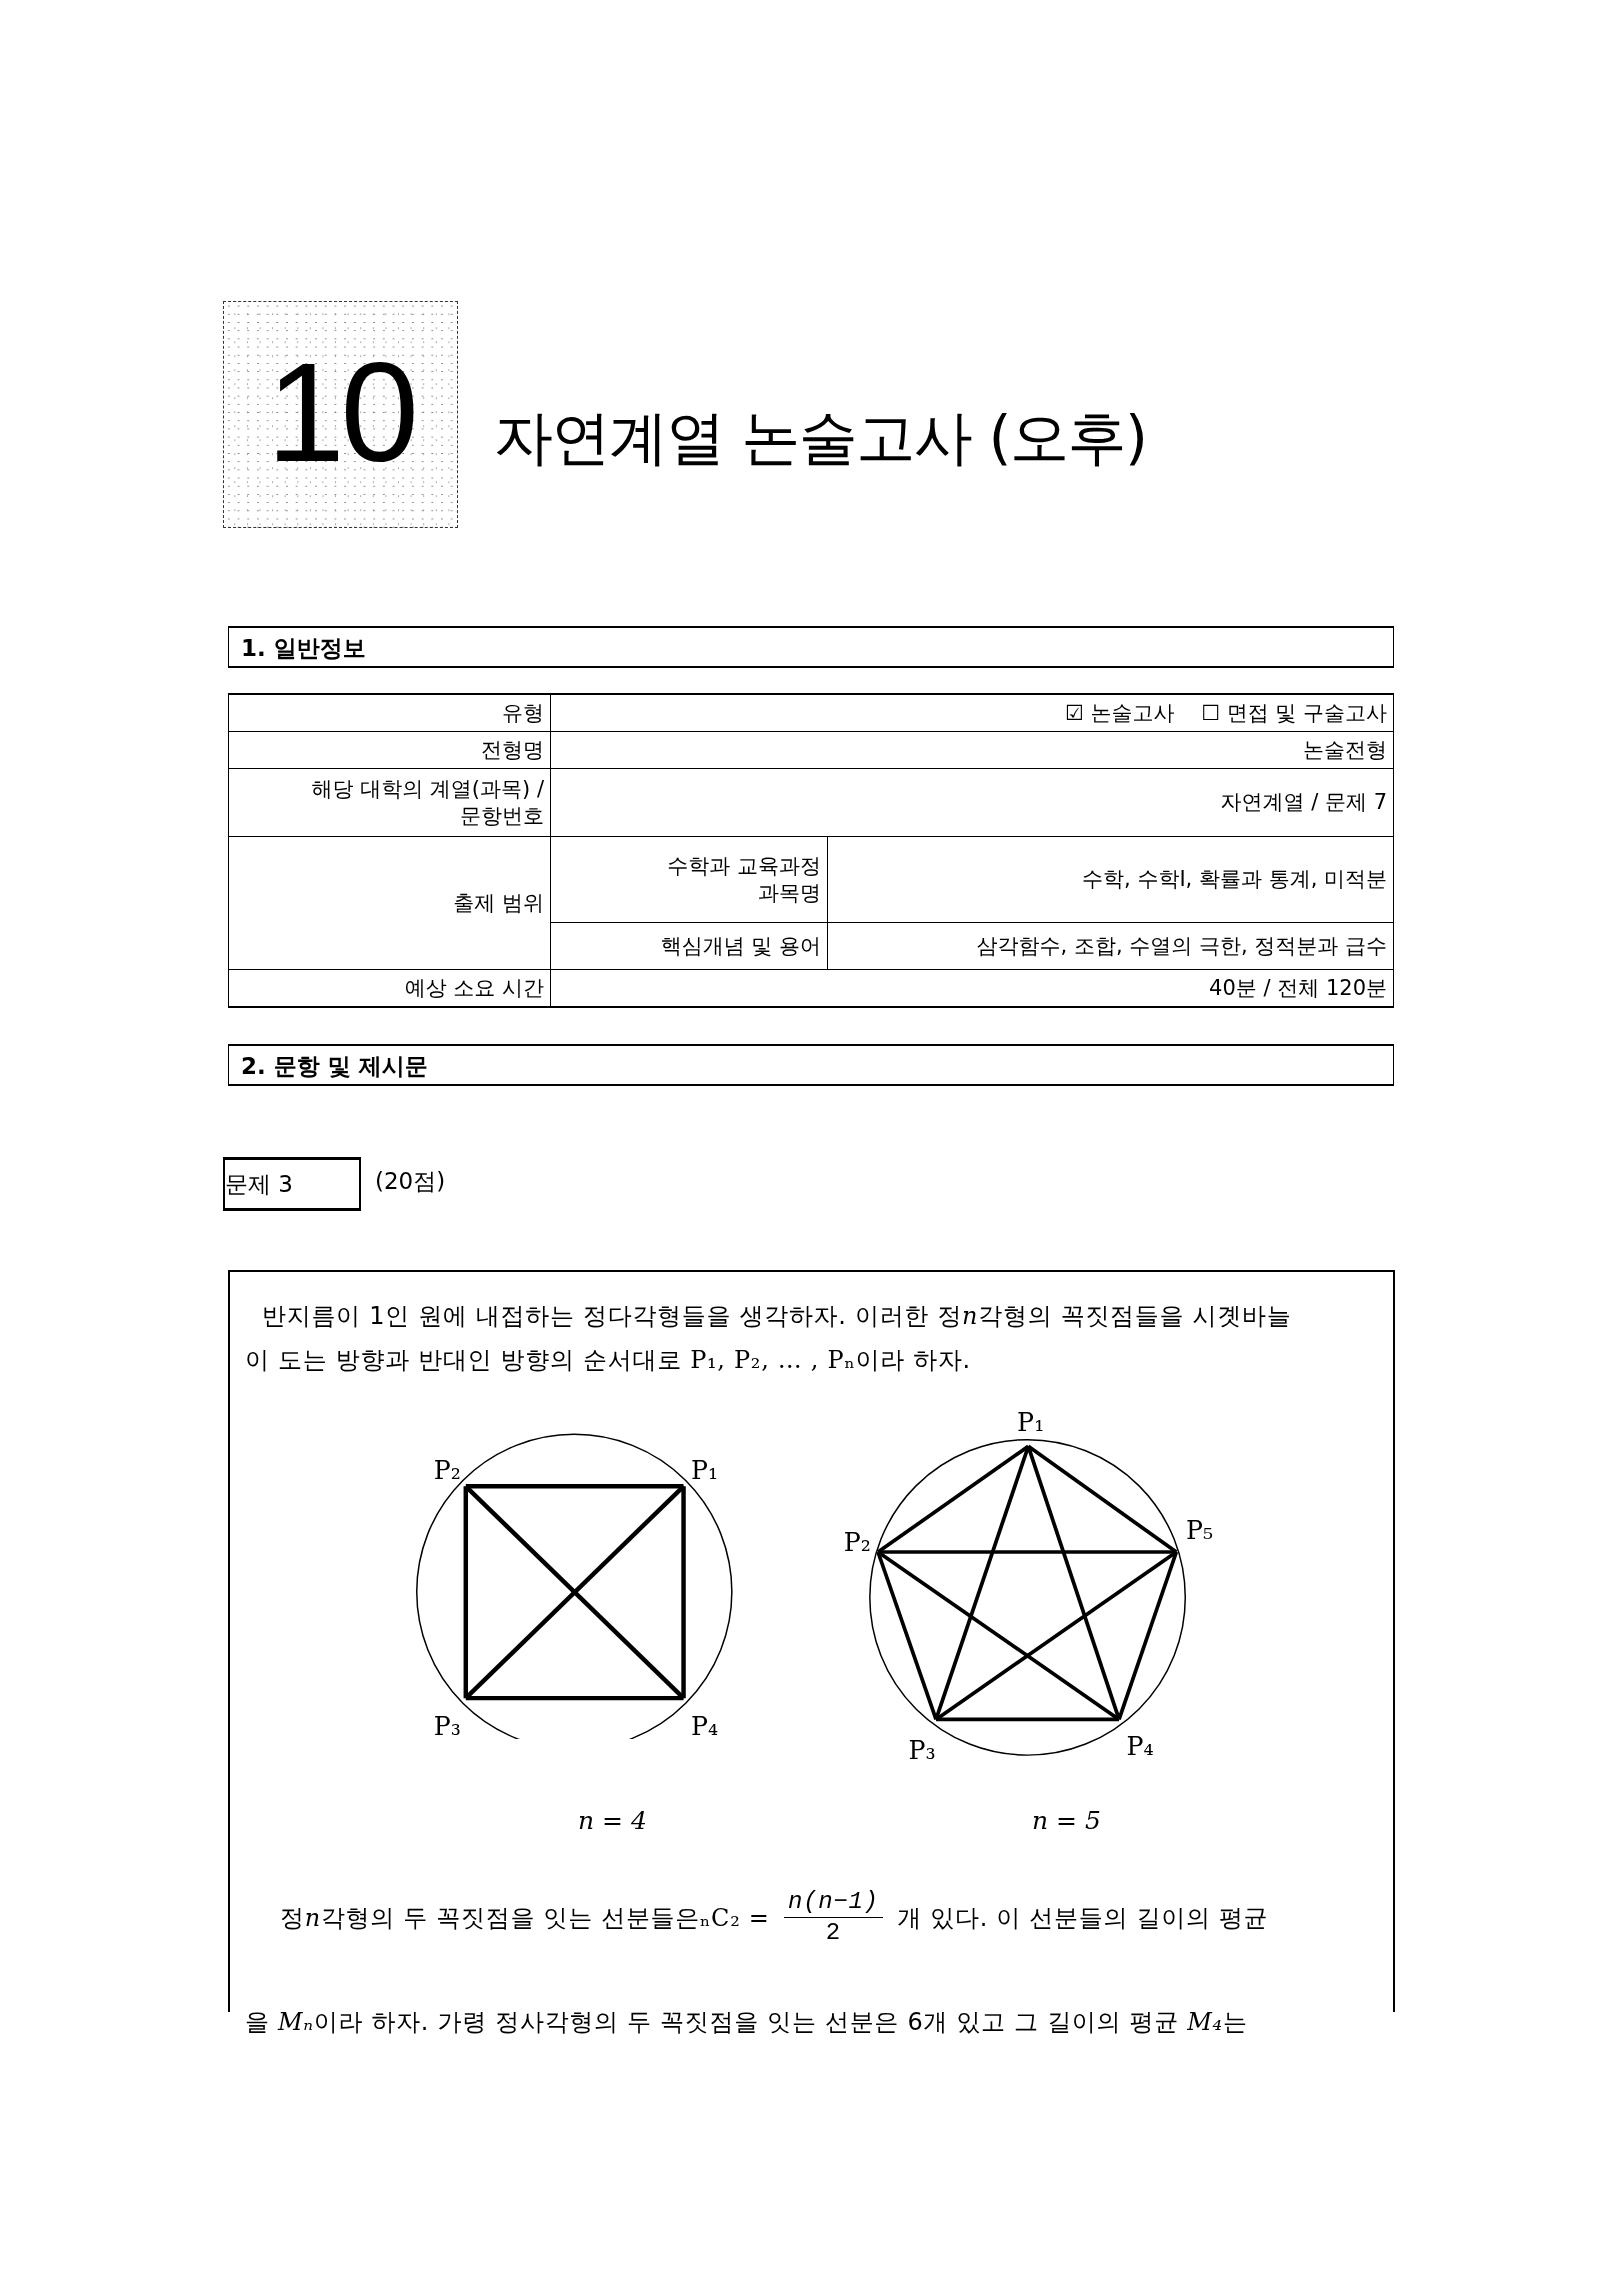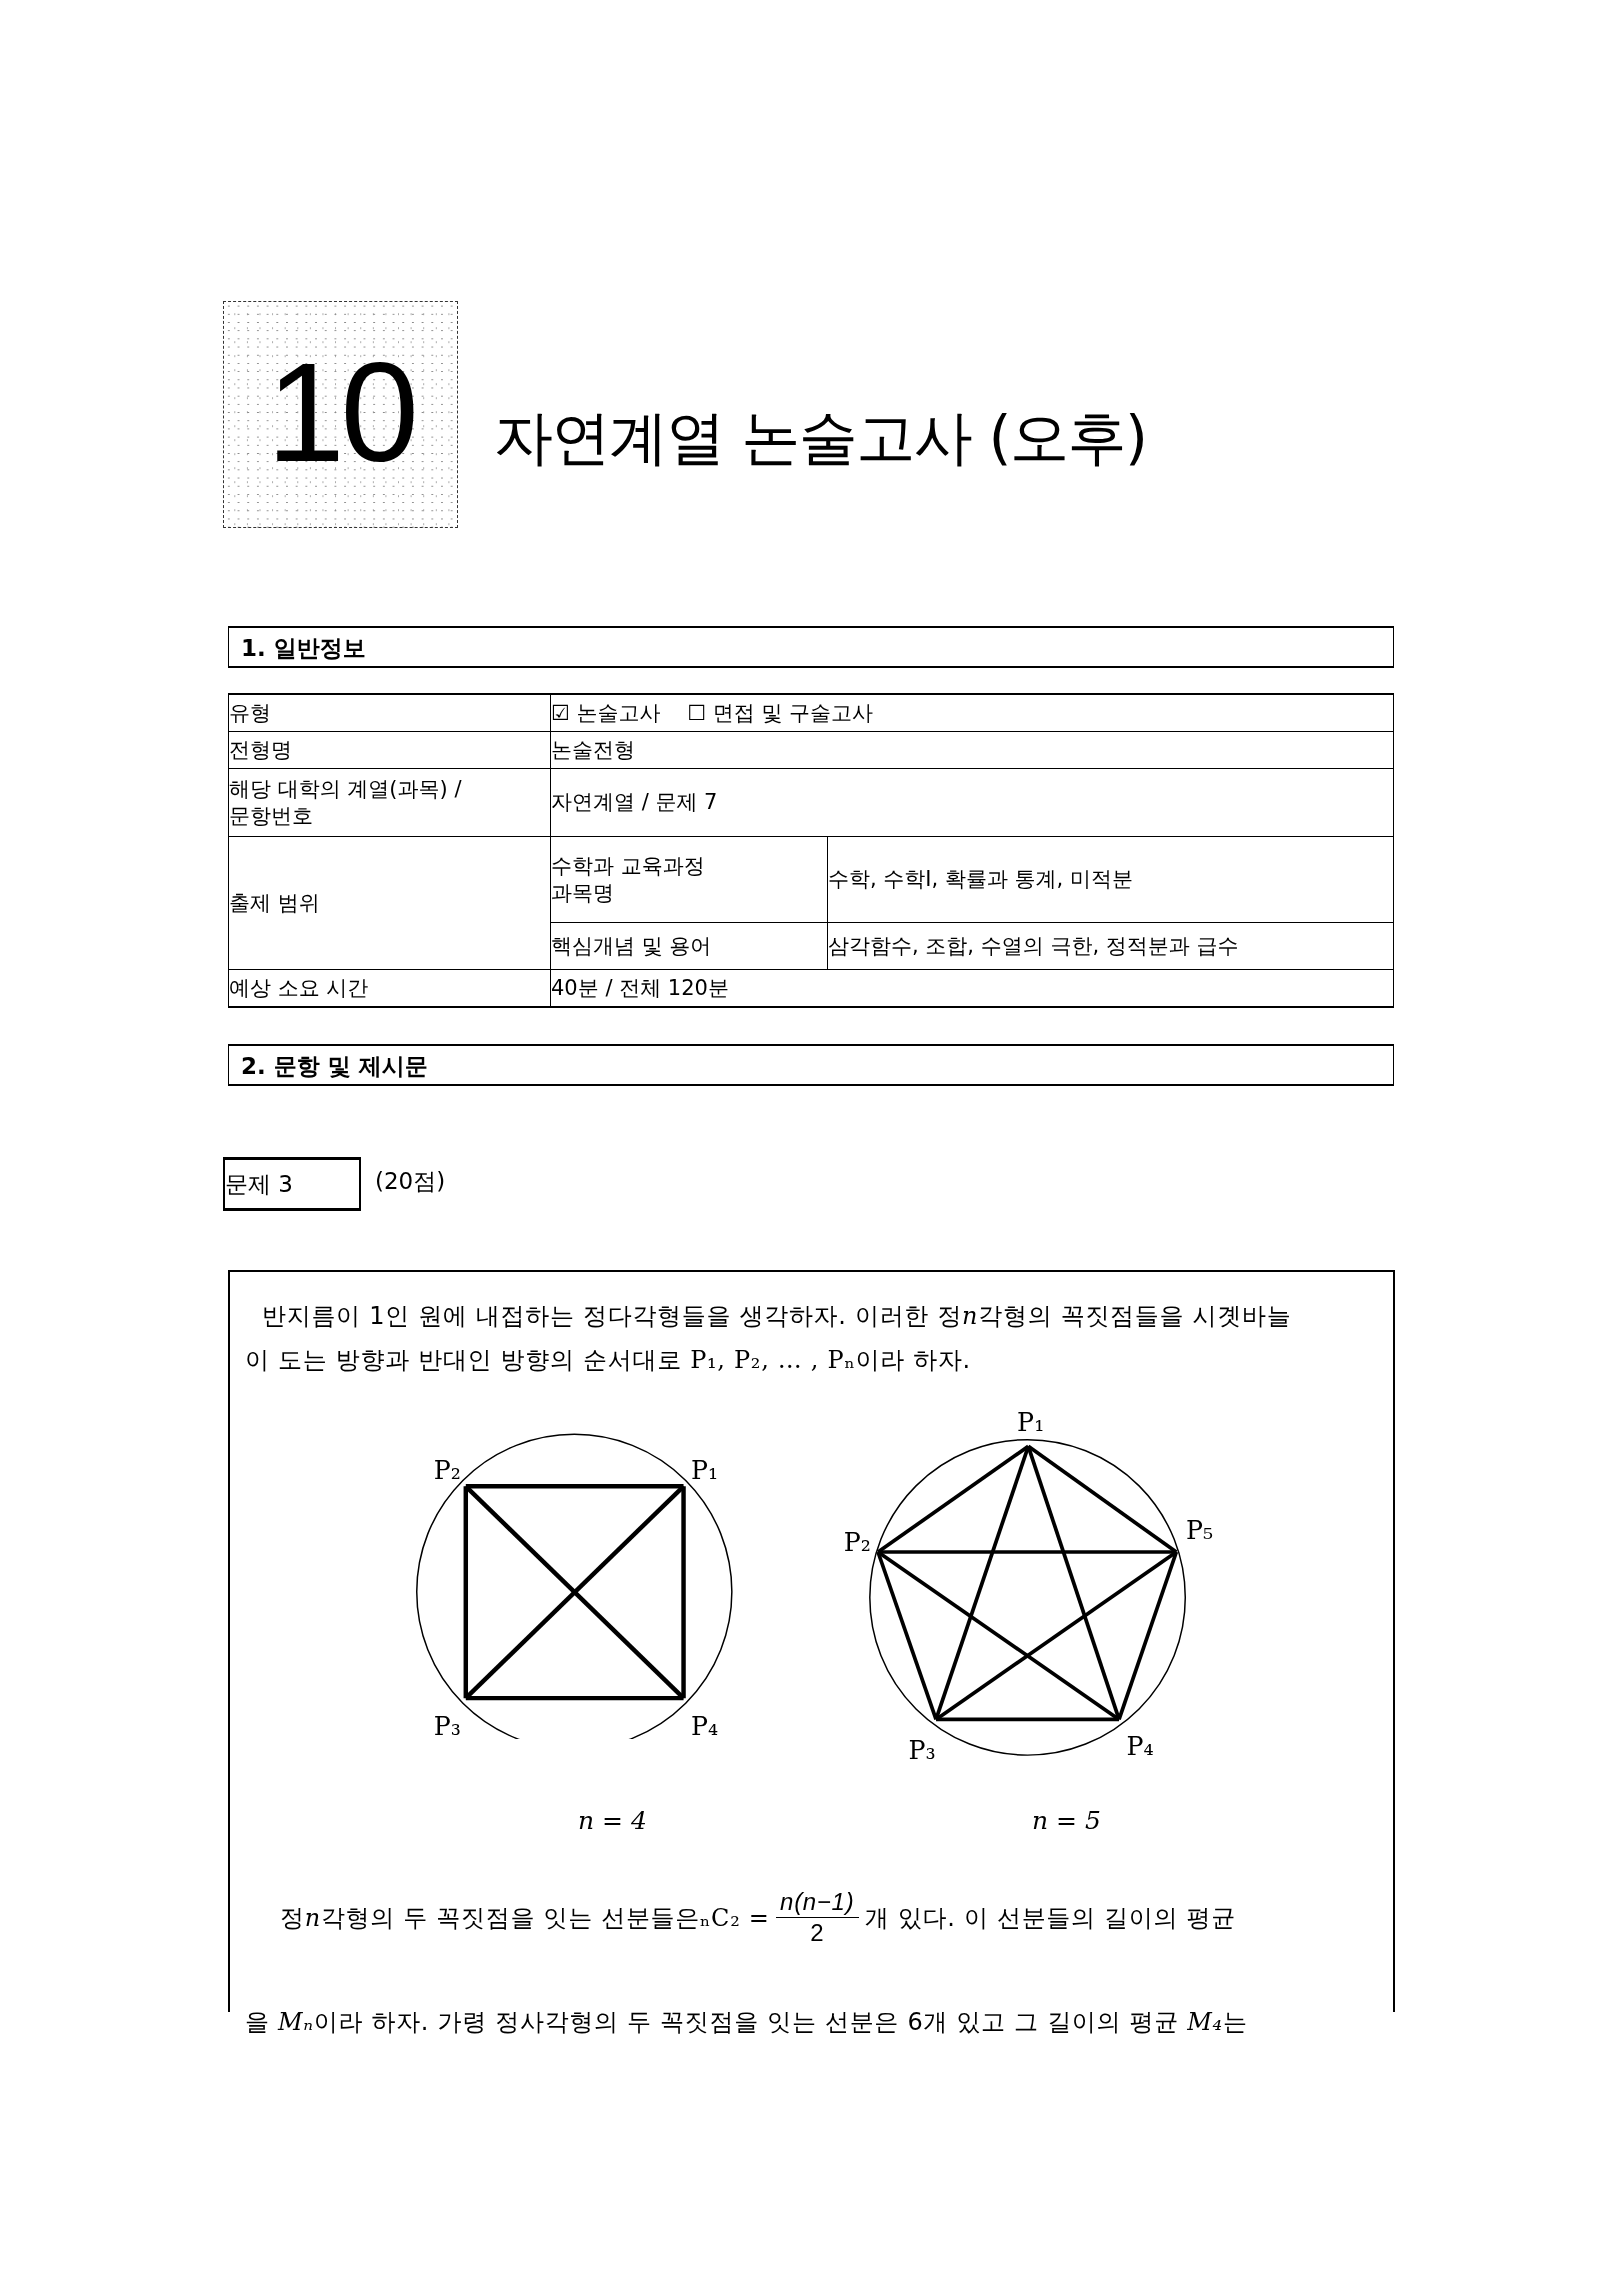--- a/index.html
+++ b/index.html
@@ -17,43 +17,43 @@
     font-family:Liberation Sans, sans-serif; font-size:141px; line-height:149px; letter-spacing:-4.5px; }
   .chap-title { left:494px; top:401px; font-size:59px; line-height:74px; letter-spacing:-1.5px; white-space:nowrap; }
 
   
   .sec-header { left:228px; width:1166px; height:42px; box-sizing:border-box;
     border:1.5px solid #000; border-top-width:2.2px; border-bottom-width:2.2px; }
   .sec-header span { position:absolute; left:12px; top:4.5px; font-size:23px; font-weight:bold; line-height:30px; }
 
   
   table.info { position:absolute; left:228px; top:693px; width:1166px; border-collapse:collapse; table-layout:fixed; }
-  table.info td { border:1.5px solid #000; text-align:left; vertical-align:middle; font-size:21px; line-height:27px; padding:0 0; }
+  table.info td { border:1.5px solid #000; text-align:right; vertical-align:middle; font-size:21px; line-height:27px; padding:0 6px; }
   table.info tr.r1 td { height:36px; border-top-width:2.2px; }
   table.info tr.r2 td { height:36px; }
   table.info tr.r3 td { height:67px; }
   table.info tr.r4 td { height:85px; }
   table.info tr.r5 td { height:46px; }
   table.info tr.r6 td { height:36px; border-bottom-width:2.2px; }
 
   
   .q-box { left:223px; top:1157px; width:138px; height:54px; box-sizing:border-box;
     border:2.2px solid #000; border-top-width:3.7px; border-bottom-width:3.7px; }
   .q-box span { position:absolute; left:0; right:0; top:9px; text-align:left; font-size:23px; line-height:30px; }
   .q-points { left:375px; top:1166px; font-size:23px; line-height:30px; }
 
   
   .main-box { left:228px; top:1270px; width:1167px; height:742px; box-sizing:border-box;
     border:2.2px solid #000; border-bottom:none; }
   .para { left:245px; width:1137px; font-size:24px; line-height:30px; letter-spacing:0.7px; white-space:nowrap; }
   .math { font-family:"DejaVu Serif","Liberation Serif", serif; font-style:italic; }
   .rm { font-family:"DejaVu Serif","Liberation Serif", serif; font-style:normal; }
 
-  .frac { display:inline-block; vertical-align:middle; text-align:center; margin:0 6px;
-          font-family:Liberation Sans, sans-serif; }
+  .frac { display:inline-block; vertical-align:middle; text-align:center; margin:0 14px;
+          font-family:Liberation Mono, monospace; }
   .frac .num { display:block; border-bottom:1.5px solid #000; padding:0 4.5px; line-height:30px; font-style:italic; }
   .frac .den { display:block; line-height:30px; }
 
   .diag-label { font-family:"DejaVu Serif","Liberation Serif", serif; font-size:34px; }
   .nlabel { font-family:"DejaVu Serif","Liberation Serif", serif; font-size:25px; line-height:30px; }
 </style>
 </head>
 <body>
 
 <div class="abs chap-box"></div>

